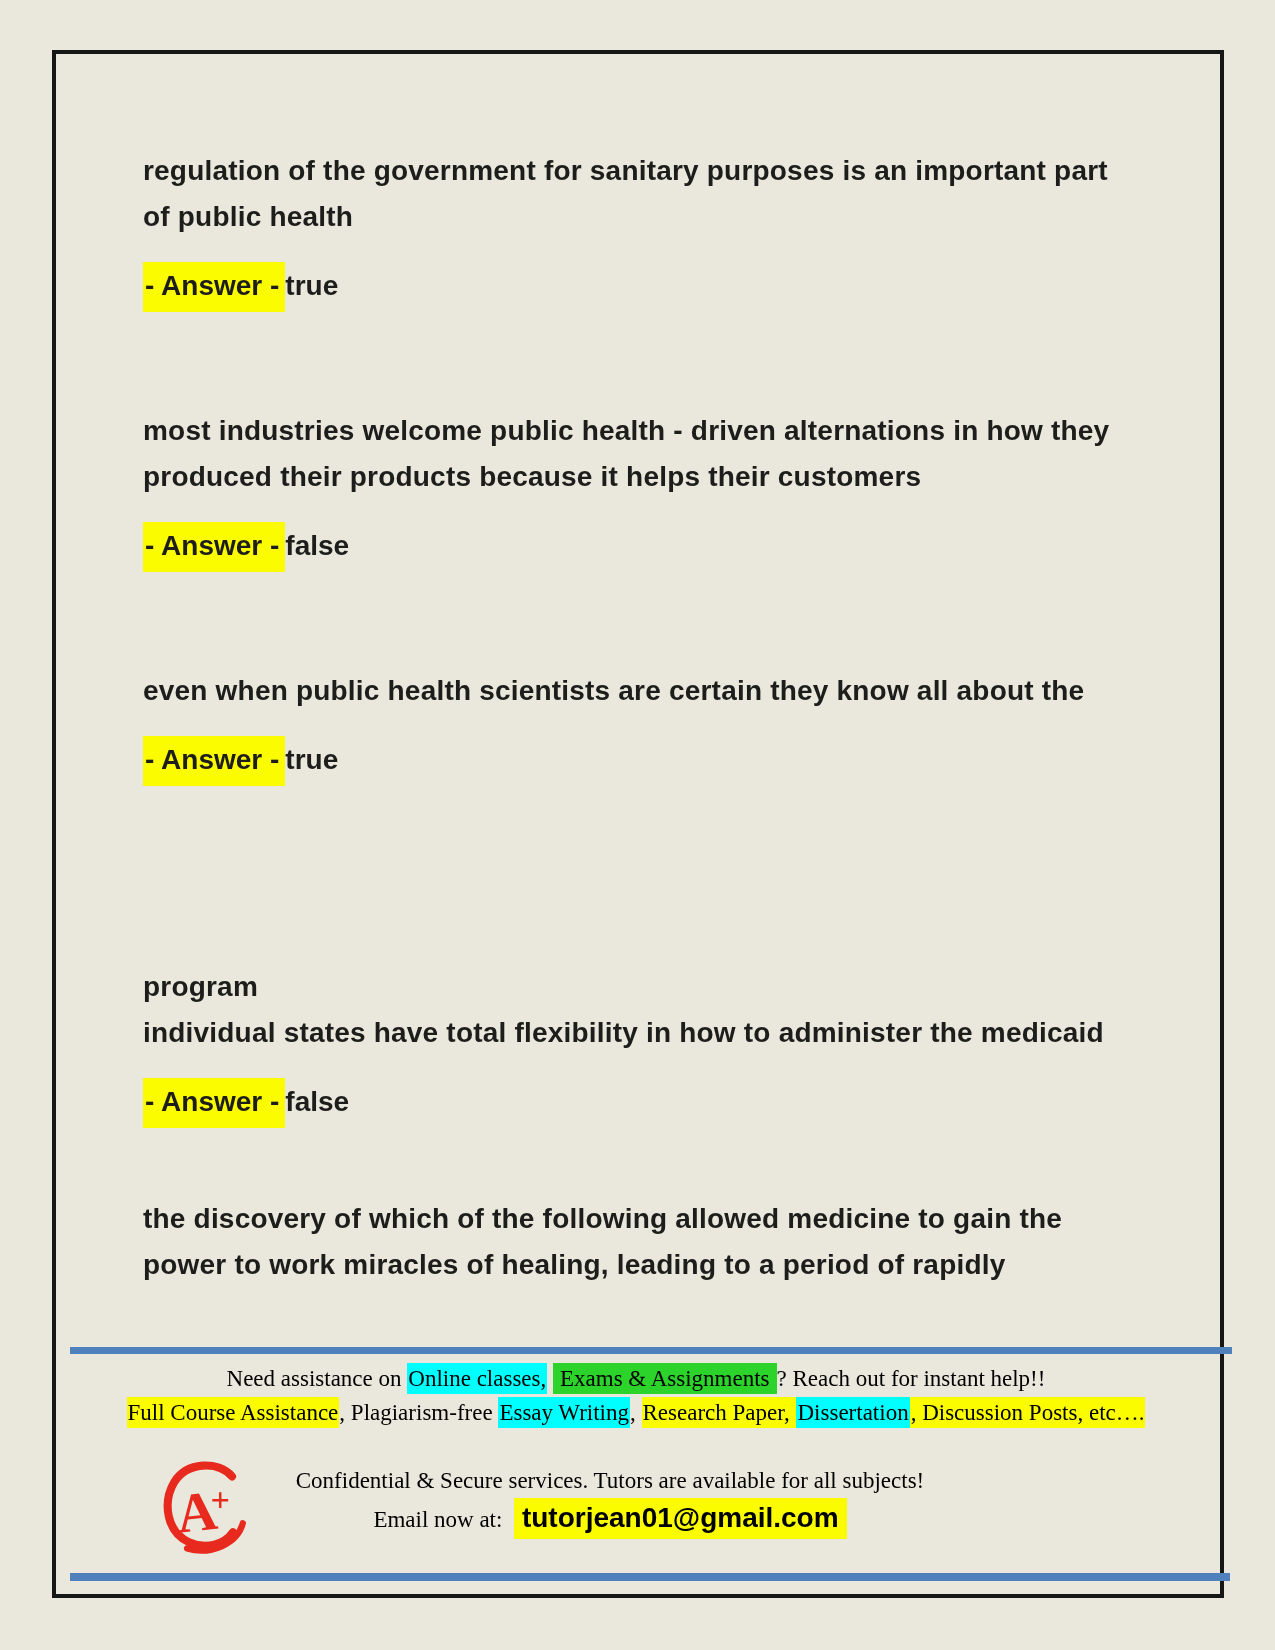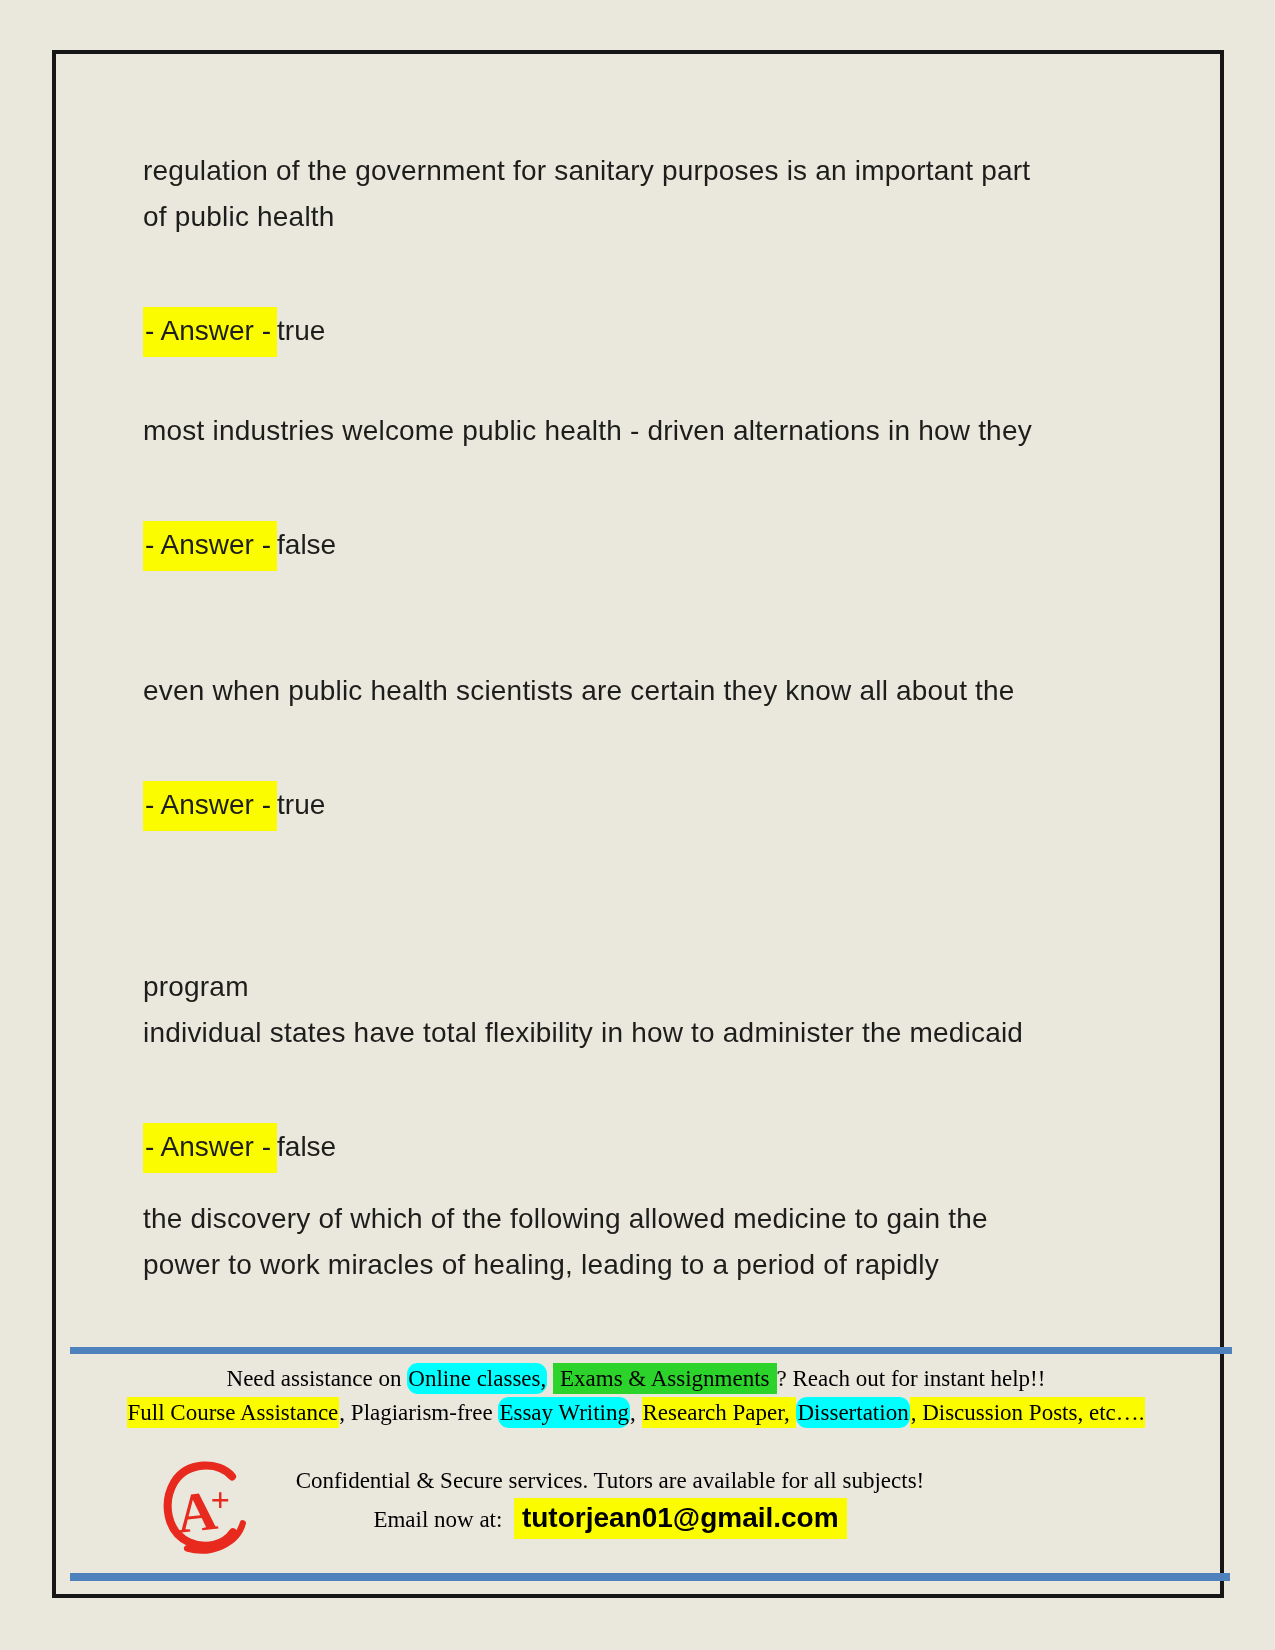--- a/index.html
+++ b/index.html
@@ -14,56 +14,56 @@
     position:absolute;
     left:52px;top:50px;
     width:1164px;height:1540px;
     border:4px solid #161616;
     background:#eae8dd;
   }
   .qa-block{
     position:absolute;
     left:143px;
     color:#1d1d1b;
+    font-weight:bold;
   }
   .q-line{
     font-size:28px;
     line-height:46px;
     white-space:nowrap;
     letter-spacing:0.2px;
   }
   .answer-line{
     margin-top:22px;
     font-size:28px;
     line-height:40px;
     white-space:nowrap;
   }
   .hl-y{background:#fcfc00;}
   .answer-line .hl-y{
     display:inline-block;
     padding:4px 6px 6px 2px;
-    margin-top:45px;
   }
   .divider{
     position:absolute;
     height:7px;
     background:#4f81bd;
   }
   .divider-top{left:70px;top:1347px;width:1162px;}
   .divider-bottom{left:70px;top:1573px;width:1160px;height:8px;}
   .footer-line{
     position:absolute;
     left:56px;width:1160px;
     text-align:center;
     font-family:"Liberation Serif", serif;
     font-size:23px;
     color:#000;
     white-space:nowrap;
   }
-  .footer-line .hl-c{background:#00ffff;padding:3px 1px;border-radius:11px;}
+  .footer-line .hl-c{background:#00ffff;padding:3px 1px;}
   .footer-line .hl-g{background:#2bd32b;padding:3px 7px;}
   .footer-line .hl-y{padding:3px 1px;}
   .footer-l1{top:1366px;}
   .footer-l2{top:1400px;}
   .footer-conf{top:1468px;left:30px;}
   .footer-email{top:1502px;left:30px;}
   .email-hl{
     font-family:"Liberation Sans", sans-serif;
     font-weight:bold;
     font-size:28px;
@@ -82,20 +82,21 @@
 <div class="page-frame"></div>
 
 <div class="qa-block" style="top:148px">
   <div class="q-line">regulation of the government for sanitary purposes is an important part</div>
   <div class="q-line">of public health</div>
   <div class="answer-line"><span class="hl-y">- Answer -</span><span>true</span></div>
 </div>
 
 <div class="qa-block" style="top:408px">
   <div class="q-line">most industries welcome public health - driven alternations in how they</div>
+  <div class="q-line">produced their products because it helps their customers</div>
   <div class="answer-line"><span class="hl-y">- Answer -</span><span>false</span></div>
 </div>
 
 <div class="qa-block" style="top:668px">
   <div class="q-line">even when public health scientists are certain they know all about the</div>
   <div class="answer-line"><span class="hl-y">- Answer -</span><span>true</span></div>
 </div>
 
 <div class="qa-block" style="top:964px">
   <div class="q-line">program</div>

